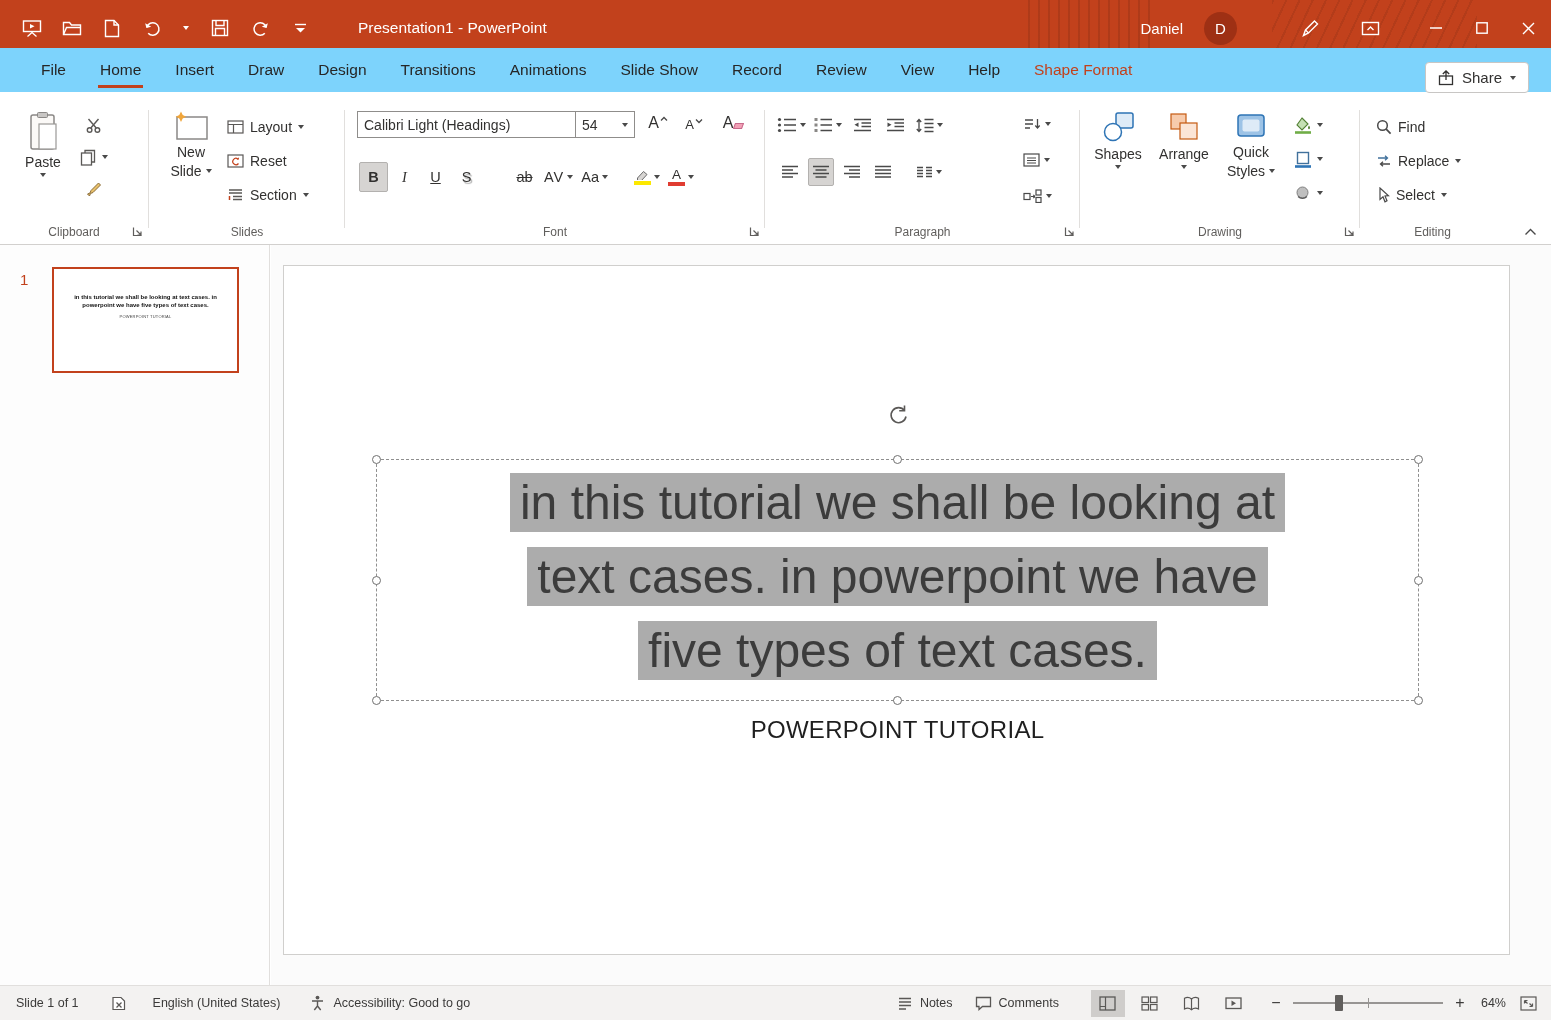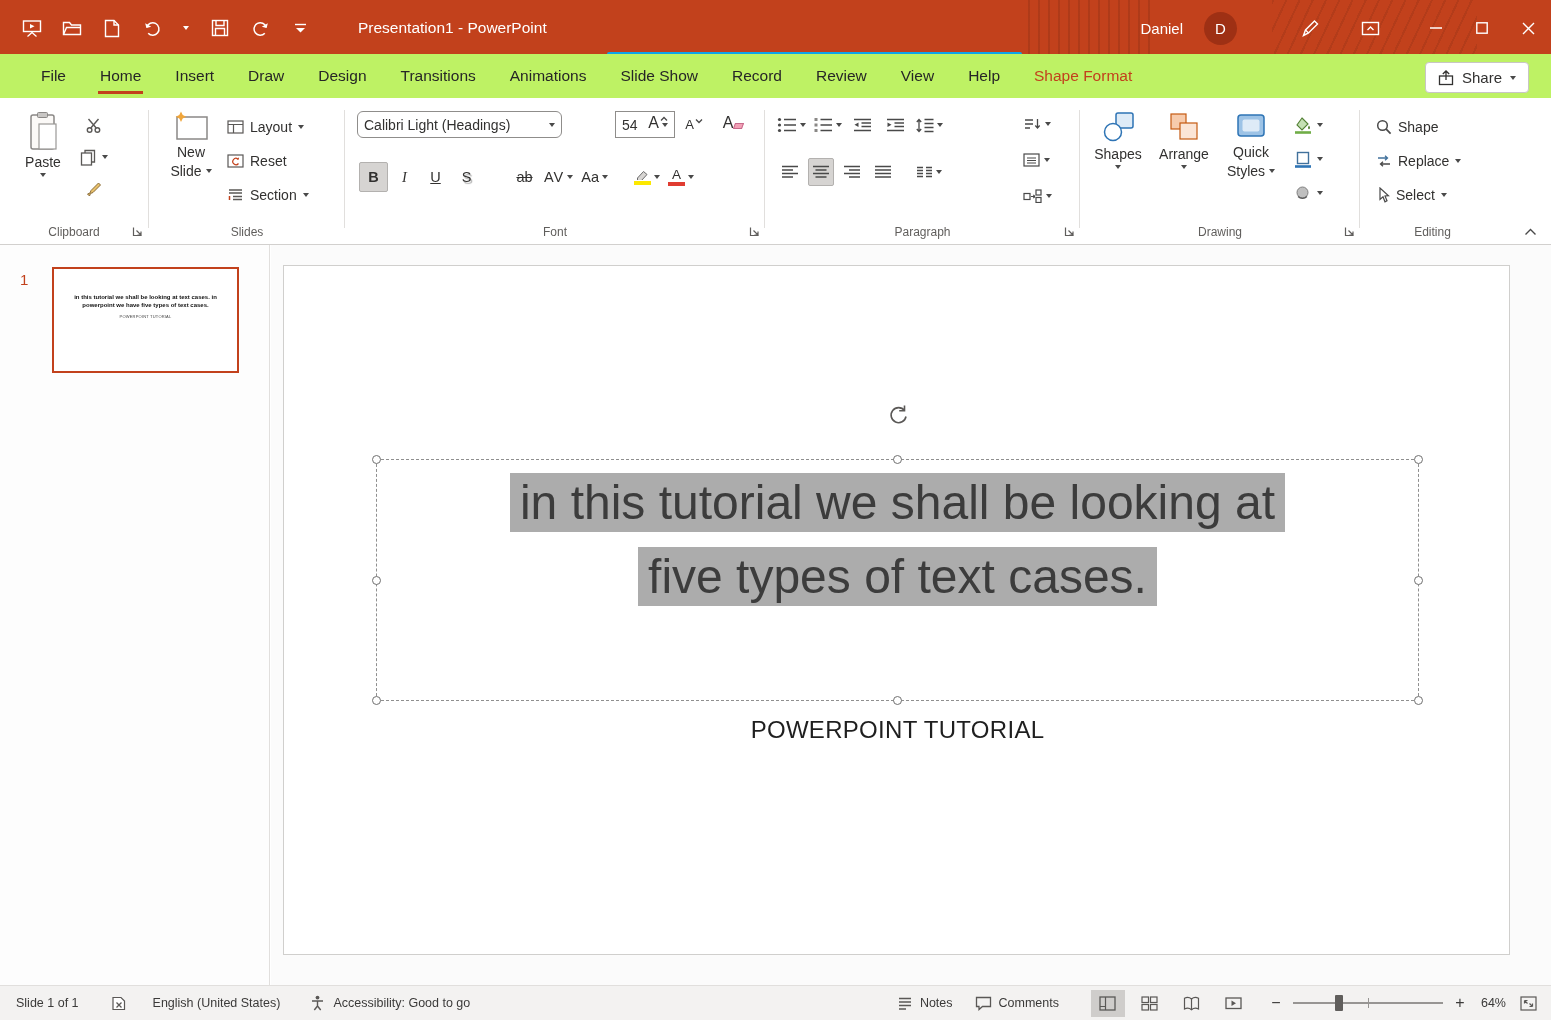--- a/index.html
+++ b/index.html
@@ -19,21 +19,21 @@
   .tb-pattern{position:absolute;top:0;height:56px;pointer-events:none;}
   .p1{left:1028px;width:128px;background:repeating-linear-gradient(90deg,rgba(0,0,0,.10) 0 2px,transparent 2px 10px);}
   .p2{left:1272px;width:205px;background:repeating-linear-gradient(115deg,rgba(0,0,0,.08) 0 2px,transparent 2px 12px);}
   .tb-right{position:absolute;right:0;top:0;height:56px;display:flex;align-items:center;}
   .user-name{color:#fff;font-size:15px;margin-right:21px;}
   .avatar{width:33px;height:33px;border-radius:50%;background:#9E3014;color:#fff;font-size:15px;display:flex;align-items:center;justify-content:center;margin-right:56px;}
   .tbtn{width:34px;height:34px;display:flex;align-items:center;justify-content:center;margin-right:26px;}
   .winbtn{width:46px;height:56px;display:flex;align-items:center;justify-content:center;}
 
   
-  .tabrow{position:absolute;left:0;top:54px;width:1551px;height:44px;background:#bef264;display:flex;align-items:stretch;padding-left:24px;}
+  .tabrow{position:absolute;left:0;top:48px;width:1551px;height:44px;background:#7dd3fc;display:flex;align-items:stretch;padding-left:24px;}
   .tab{position:relative;display:flex;align-items:center;padding:0 17px;font-size:15.5px;color:#262626;}
   .tab.active{font-weight:400;}
   .tab.active::after{content:"";position:absolute;left:15px;right:15px;bottom:4px;height:3px;background:#C2411C;}
   .tab.contextual{color:#C2411C;}
   .share-btn{position:absolute;right:22px;top:62px;height:31px;border:1px solid #C8C6C4;border-radius:4px;display:flex;align-items:center;gap:8px;padding:0 12px;font-size:15px;background:#fff;}
 
   
   .ribbon{position:absolute;left:0;top:100px;width:1551px;height:145px;background:#fff;border-bottom:1px solid #D2D0CE;}
   .rsep{position:absolute;top:10px;height:118px;width:1px;background:#E1DFDD;}
   .rgroup{position:absolute;top:0;height:144px;}
@@ -291,25 +291,25 @@
           <path d="M2.5 8 v4" stroke="#C2411C" stroke-width="1.5"></path>
         </svg>
         <span>Section</span>
         <span class="chev"></span>
       </span>
     <span class="glabel">Slides</span>
   </div>
   <div class="rsep" style="left:344px;"></div>
 
   <div class="rgroup" style="left:345px;width:420px;">
-    <div class="combo" style="left:12px;top:11px;width:205px;border-radius:6px;">
+    <div class="combo" style="left:12px;top:11px;width:246px;">
       <span>Calibri Light (Headings)</span>
       <span class="chev"></span>
     </div>
-    <div class="combo" style="left:230px;top:11px;width:60px;margin-left:40px;">
+    <div class="combo" style="left:230px;top:11px;width:60px;">
       <span>54</span>
       <span class="chev"></span>
     </div>
     <span class="icbtn" style="left:298px;top:11px;width:30px;">
         <span style="font-size:16px;">A</span>
         <svg width="8" height="6" style="margin-top:2px;">
           <path d="M1 4.5 L4 1.5 L7 4.5" fill="none" stroke="#494949" stroke-width="1.3"></path>
         </svg>
       </span>
     <span class="icbtn" style="left:334px;top:11px;width:30px;">
@@ -531,21 +531,21 @@
       </span>
   </div>
   <div class="rsep" style="left:1359px;"></div>
 
   <div class="rgroup" style="left:1360px;width:145px;">
     <span class="rowbtn" style="left:16px;top:14px;">
         <svg width="16" height="16">
           <circle cx="6.5" cy="6.5" r="4.8" fill="none" stroke="#494949" stroke-width="1.5"></circle>
           <path d="M10.2 10.2 L14.6 14.6" stroke="#494949" stroke-width="1.7"></path>
         </svg>
-        <span>Shape</span>
+        <span>Find</span>
       </span>
     <span class="rowbtn" style="left:16px;top:48px;">
         <svg width="16" height="16">
           <path d="M2 5 h9 M9 2.8 L11.5 5 L9 7.2" fill="none" stroke="#41719C" stroke-width="1.3"></path>
           <path d="M14 11 h-9 M7 8.8 L4.5 11 L7 13.2" fill="none" stroke="#494949" stroke-width="1.3"></path>
         </svg>
         <span>Replace</span>
         <span class="chev"></span>
       </span>
     <span class="rowbtn" style="left:16px;top:82px;">
@@ -588,20 +588,21 @@
         <span class="handle" style="left:-5px;top:-5px;"></span>
         <span class="handle" style="left:calc(50% - 4.5px);top:-5px;"></span>
         <span class="handle" style="right:-5px;top:-5px;"></span>
         <span class="handle" style="left:-5px;top:calc(50% - 4.5px);"></span>
         <span class="handle" style="right:-5px;top:calc(50% - 4.5px);"></span>
         <span class="handle" style="left:-5px;bottom:-5px;"></span>
         <span class="handle" style="left:calc(50% - 4.5px);bottom:-5px;"></span>
         <span class="handle" style="right:-5px;bottom:-5px;"></span>
         <div class="title-text">
           <div class="tline"><span class="hl">in this tutorial we shall be looking at</span></div>
+          <div class="tline"><span class="hl">text cases. in powerpoint we have</span></div>
           <div class="tline"><span class="hl">five types of text cases.</span></div>
         </div>
       </div>
 
       <div class="subtitle">POWERPOINT TUTORIAL</div>
     </div>
   </div>
 </div>
 
 <div class="statusbar">

